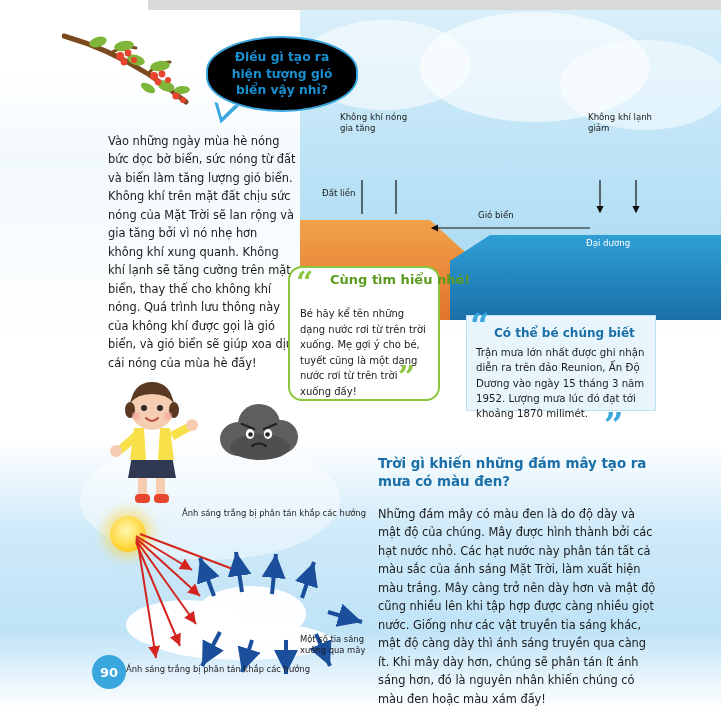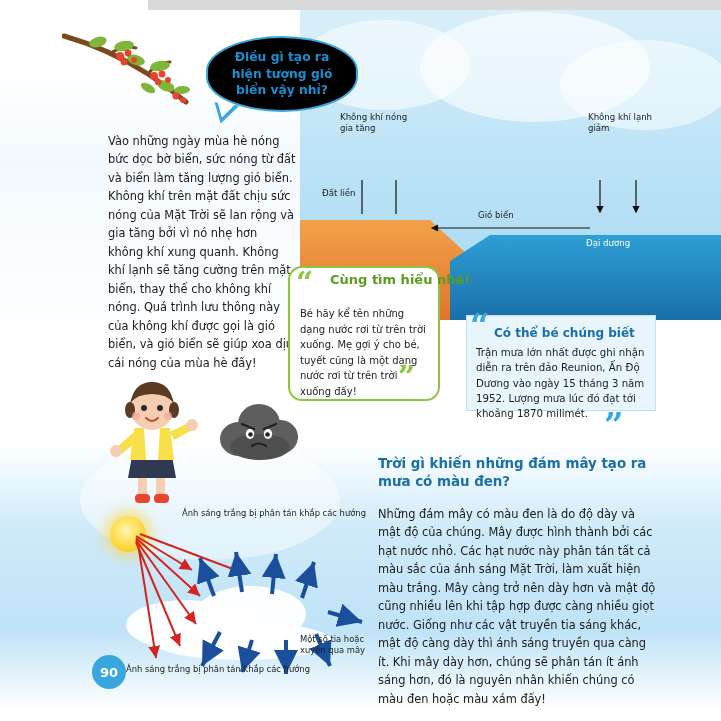--- a/index.html
+++ b/index.html
@@ -478,21 +478,21 @@
       <line x1="206" y1="98" x2="218" y2="62"></line>
       <line x1="124" y1="132" x2="106" y2="166"></line>
       <line x1="156" y1="140" x2="146" y2="172"></line>
       <line x1="190" y1="140" x2="190" y2="174"></line>
       <line x1="220" y1="134" x2="234" y2="166"></line>
       <line x1="232" y1="112" x2="266" y2="122"></line>
     </g>
   </svg>
 
   <div class="illus-label" style="left:182px;top:508px;width:200px;">Ánh sáng trắng bị phân tán khắp các hướng</div>
-  <div class="illus-label" style="left:300px;top:634px;width:74px;">Một số tia hoặc xuyên qua mây</div>
+  <div class="illus-label" style="left:300px;top:634px;width:74px;">Một số tia sáng xuống qua mây</div>
   <div class="illus-label" style="left:126px;top:664px;width:210px;">Ánh sáng trắng bị phân tán khắp các hướng</div>
 
   <div class="sub-heading">Trời gì khiến những đám mây tạo ra mưa có màu đen?</div>
   <div class="body-text col-right">Những đám mây có màu đen là do độ dày và mật độ của chúng. Mây được hình thành bởi các hạt nước nhỏ. Các hạt nước này phân tán tất cả màu sắc của ánh sáng Mặt Trời, làm xuất hiện màu trắng. Mây càng trở nên dày hơn và mật độ cũng nhiều lên khi tập hợp được càng nhiều giọt nước. Giống như các vật truyền tia sáng khác, mật độ càng dày thì ánh sáng truyền qua càng ít. Khi mây dày hơn, chúng sẽ phân tán ít ánh sáng hơn, đó là nguyên nhân khiến chúng có màu đen hoặc màu xám đấy!</div>
 
   <div class="page-num">90</div>
 
 </div>
 
 </body></html>

